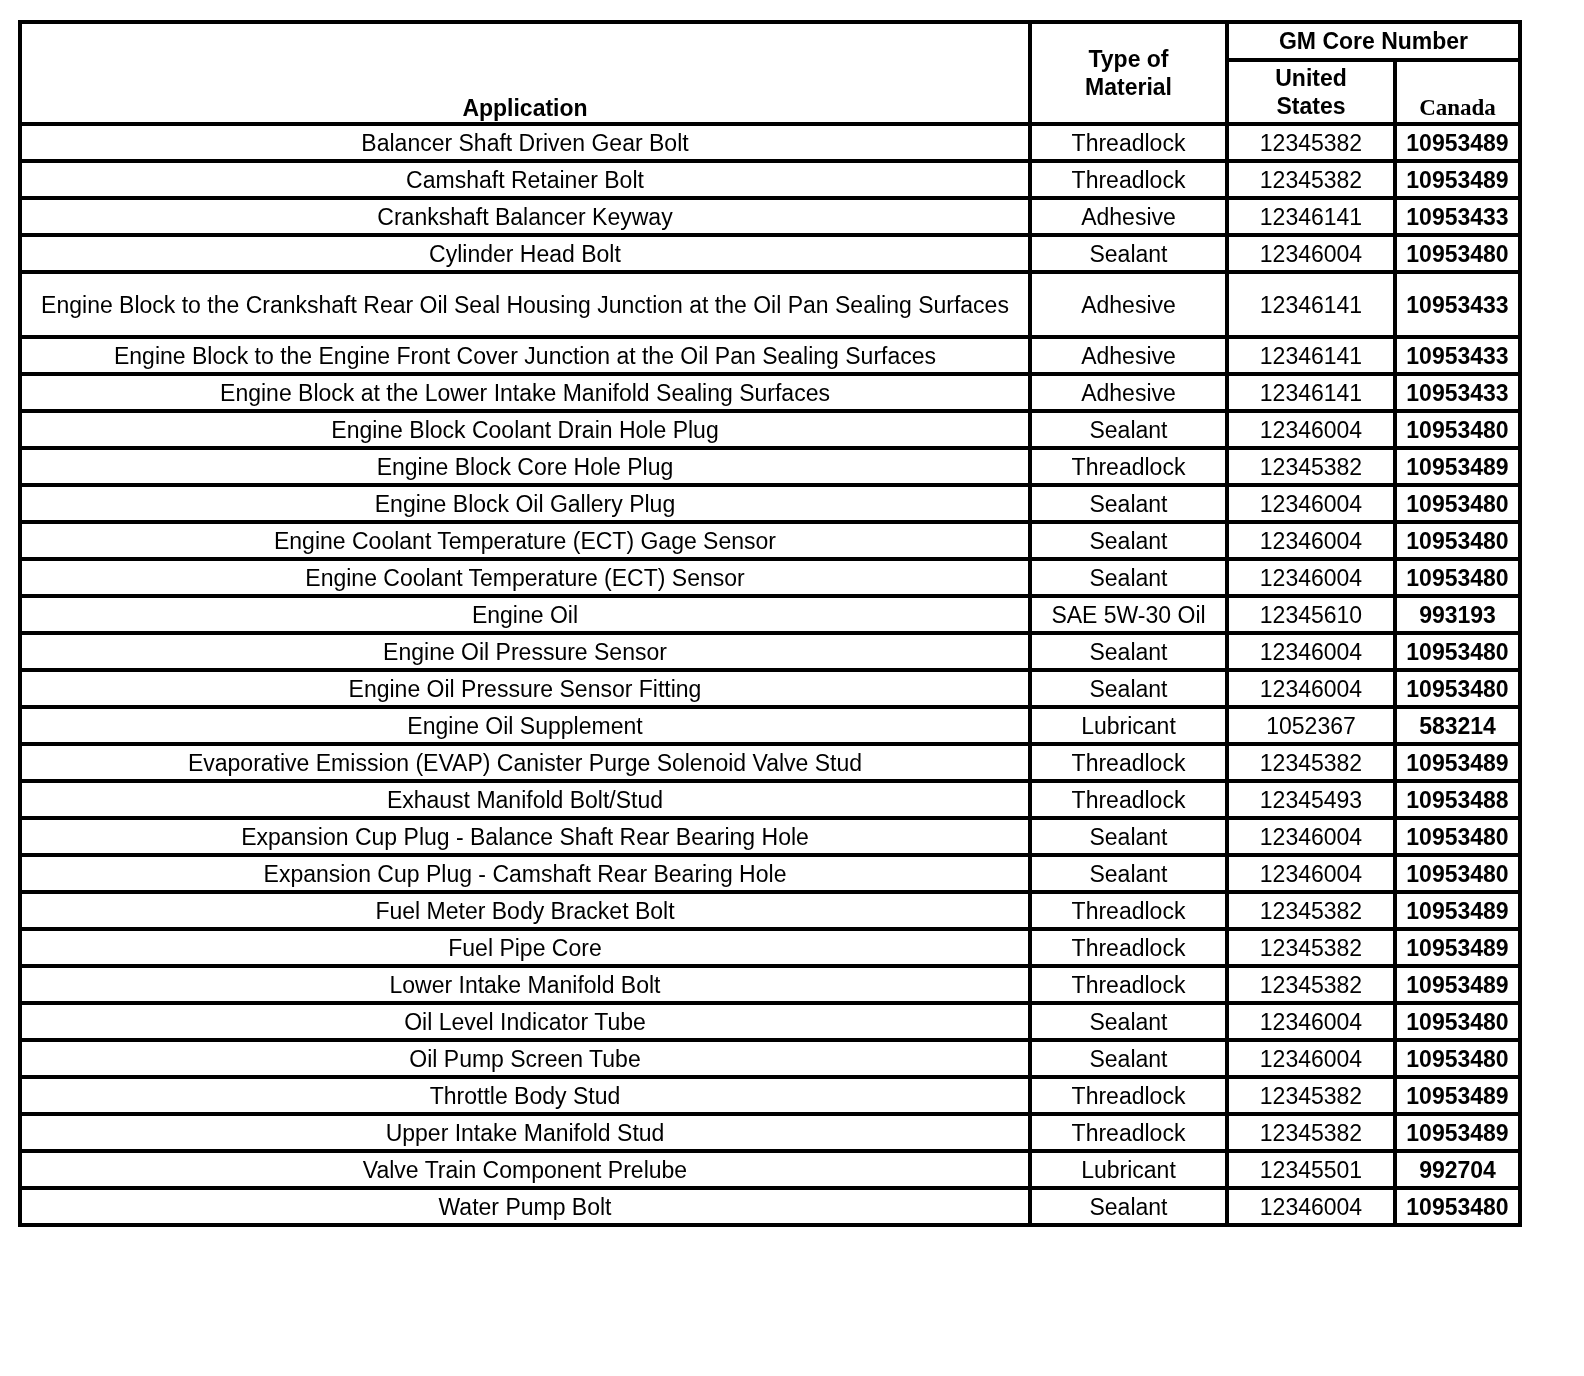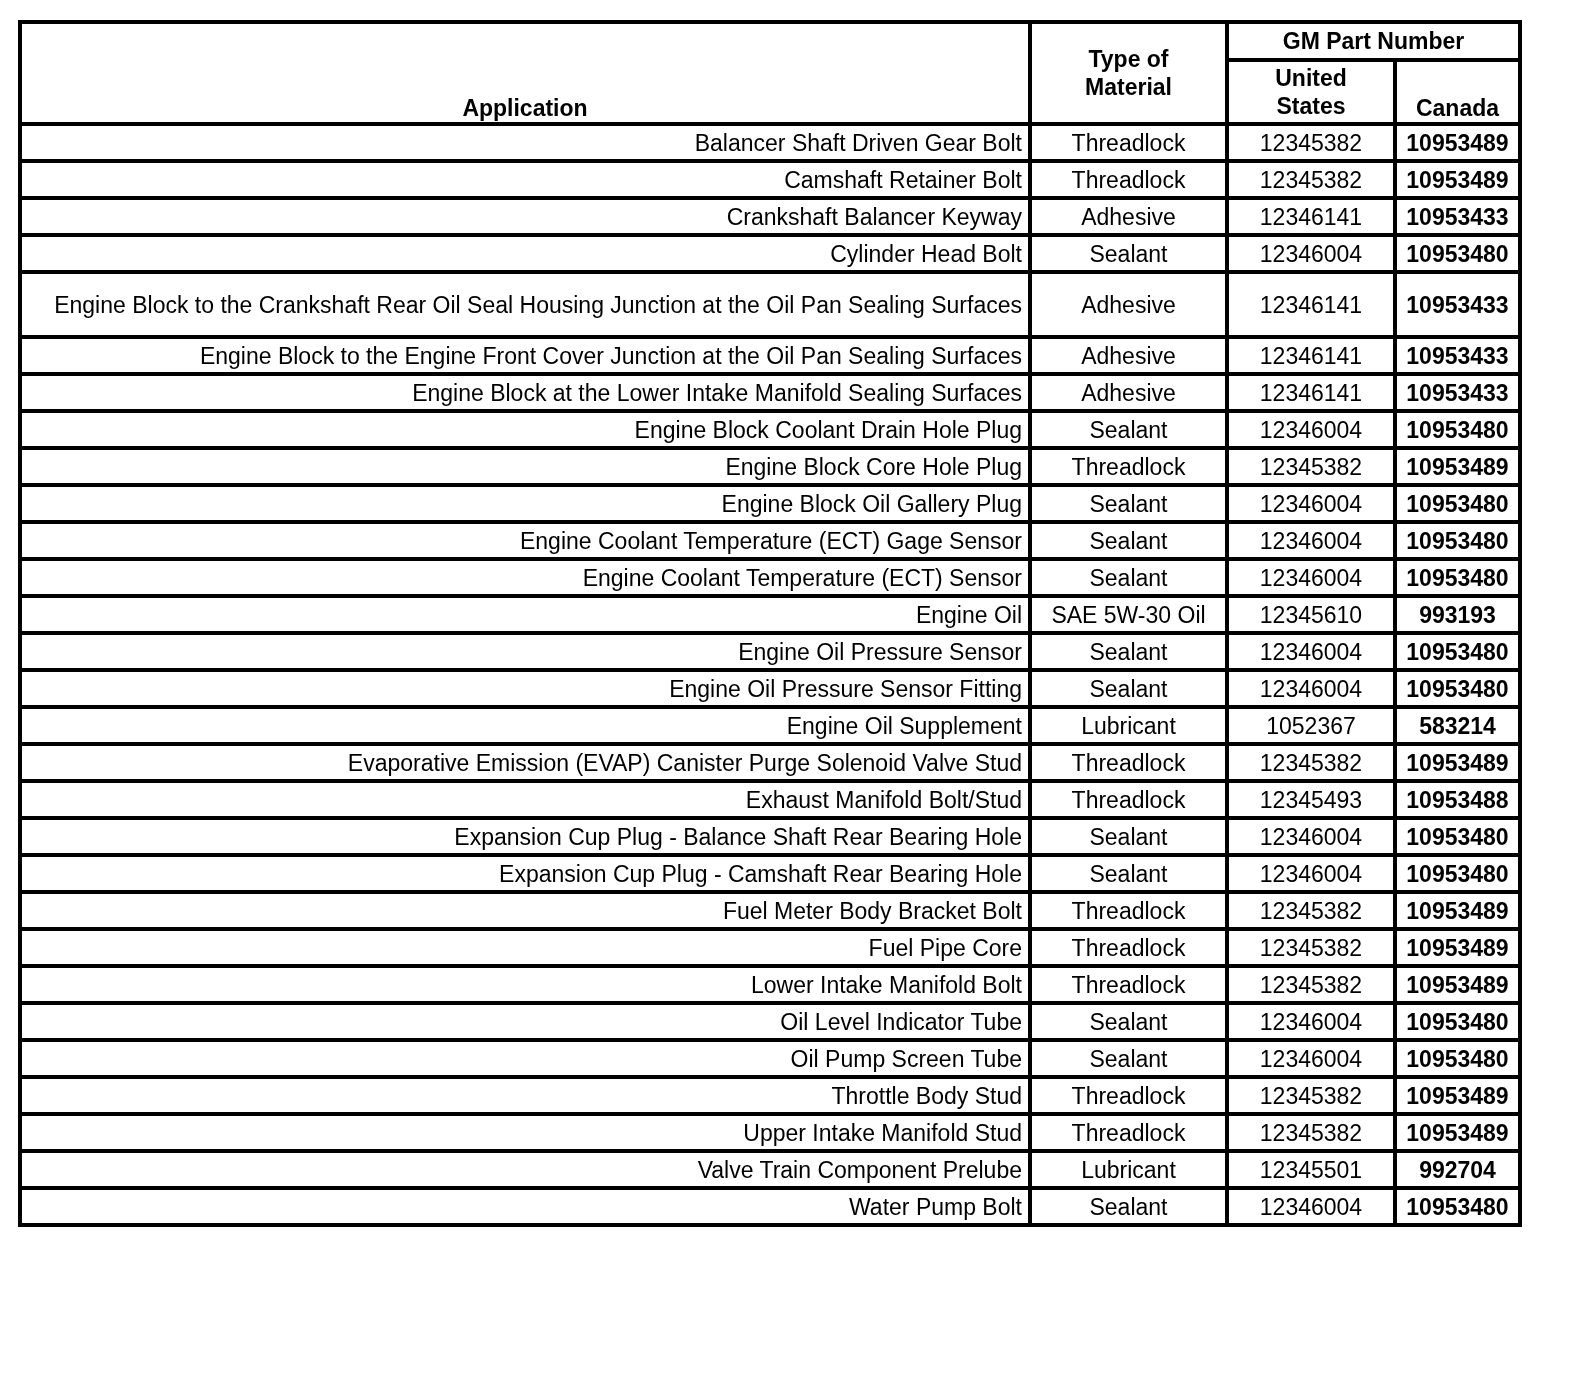--- a/index.html
+++ b/index.html
@@ -20,42 +20,42 @@
     border: 4px solid #000;
     padding: 0 6px;
     font-size: 23px;
     line-height: 28px;
   }
   table.spec th { font-weight: bold; text-align: center; }
   th.h-app { vertical-align: bottom; padding-bottom: 12px; }
   th.h-type { vertical-align: middle; }
   th.h-gm { height: 34px; vertical-align: middle; }
   th.h-us { vertical-align: middle; height: 60px; }
-  th.h-ca { vertical-align: bottom; padding-bottom: 2px; }
+  th.h-ca { vertical-align: bottom; padding-bottom: 2px; font-family: Liberation Serif, serif; }
   td { height: 33px; vertical-align: middle; }
-  td.app { text-align: right; padding-left: 6px; }
+  td.app { text-align: center; padding-left: 6px; }
   td.ctr { text-align: center; }
   td.ca { padding: 0 2px; font-weight: bold; }
   tr.tall td { height: 61px; }
 </style>
 </head>
 <body>
 
 <table class="spec">
   <colgroup>
     <col class="c-app">
       <col class="c-type">
       <col class="c-us">
       <col class="c-ca">
   </colgroup>
   <thead>
     <tr>
       <th class="h-app" rowspan="2">Application</th>
       <th class="h-type" rowspan="2"><span style="display:inline-block;width:110px;">Type of Material</span></th>
-      <th class="h-gm" colspan="2">GM Part Number</th>
+      <th class="h-gm" colspan="2">GM Core Number</th>
     </tr>
     <tr>
       <th class="h-us"><span style="display:inline-block;width:90px;">United States</span></th>
       <th class="h-ca">Canada</th>
     </tr>
   </thead>
   <tbody id="rows">
       <tr>
         <td class="app">Balancer Shaft Driven Gear Bolt</td>
         <td class="ctr">Threadlock</td>

